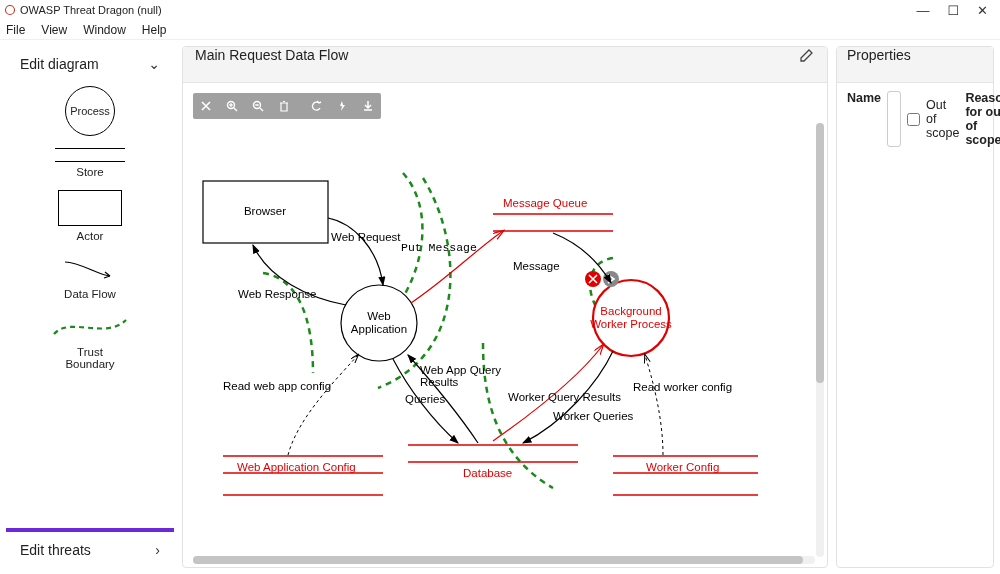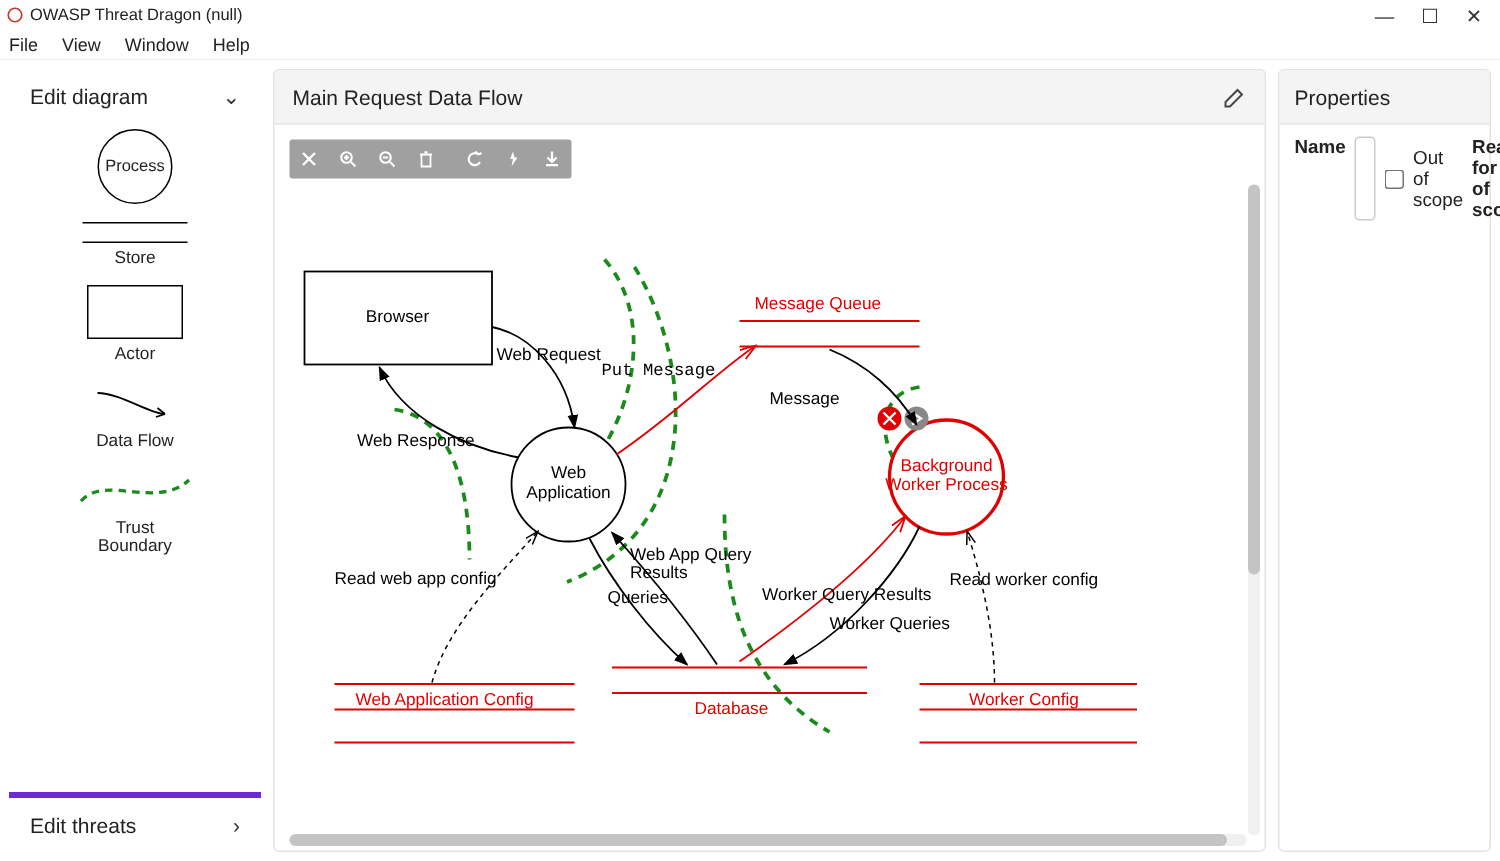--- a/index.html
+++ b/index.html
@@ -23,36 +23,36 @@
 .stencil-item { display:flex; flex-direction:column; align-items:center; gap:4px; font-size:11.5px; padding:4px 0;}
 .stencil-circle { width:50px; height:50px; border-radius:50%; border:1.2px solid #000; display:flex; align-items:center; justify-content:center; font-size:11px;}
 .stencil-rect { width:64px; height:36px; border:1.2px solid #000; }
 .stencil-store-lines { width:70px; border-top:1.2px solid #000; border-bottom:1.2px solid #000; height:14px;}
 .stencil-arrow svg { width:60px; height:30px; }
 .stencil-dash svg { width:80px; height:30px; }
 .edit-threats { display:flex; justify-content:space-between; align-items:center; padding: 10px 14px; font-size: 14px; font-weight:500; border-top:1px solid #eee; cursor:pointer; margin-top:auto;}
 
 
 .canvas-area { flex:1; border:1px solid #e2e2e2; border-radius:4px; display:flex; flex-direction:column; overflow:hidden; }
-.canvas-header { height:36px; background:#f4f4f4; display:flex; align-items:center; justify-content:space-between; padding:0 12px; font-size:14px; font-weight:500; border-bottom:1px solid #e5e5e5;}
+.canvas-header { height:36px; background:#f4f4f4; display:flex; justify-content:space-between; padding:0 12px; font-size:14px; font-weight:500; border-bottom:1px solid #e5e5e5;}
 .edit-icon { width:16px; height:16px; cursor:pointer; }
 .toolbar { display:flex; background:#a0a0a0; border-radius:2px; margin:10px 0 0 10px; width:fit-content; }
 .toolbar button { width:26px; height:26px; background:transparent; border:none; color:#fff; display:flex; align-items:center; justify-content:center; cursor:pointer;}
 .tool-sep { width:6px; }
 .canvas-surface { position:relative; width:620px; height:510px;}
 
 .scrollbar-v { position:absolute; right:1px; top:40px; bottom:10px; width:10px; background:transparent;}
 .scrollbar-h { position:absolute; bottom:1px; left:10px; right:12px; height:10px; background:transparent;}
 .sb-track-v { width:8px; height:100%; background:#f0f0f0; border-radius:4px; position:relative;}
 .sb-thumb-v { width:8px; height:60%; background:#c4c4c4; border-radius:4px; position:absolute; top:0;}
 .sb-track-h { height:8px; width:100%; background:#f0f0f0; border-radius:4px; position:relative;}
 .sb-thumb-h { height:8px; width:98%; background:#c4c4c4; border-radius:4px; position:absolute; left:0;}
 
 
-.properties { width:142px; border:1px solid #e2e2e2; border-radius:4px; display:flex; flex-direction:column; }
+.properties { width:158px; border:1px solid #e2e2e2; border-radius:4px; display:flex; flex-direction:column; }
 .properties .canvas-header { padding:0 10px; }
 .prop-body { padding:8px 10px; display:flex; flex-direction:row; gap:6px; font-size:12.5px;}
 .prop-label { font-weight:700; font-size:12.5px;}
 .prop-input { width:100%; border:1px solid #ccc; border-radius:3px; padding:5px 6px; font-size:12px; }
 .prop-textarea { width:100%; border:1px solid #ddd; border-radius:3px; background:#f5f5f5; padding:6px; font-size:12px; color:#888; height:48px; resize:none;}
 .checkbox-row { display:flex; align-items:center; gap:6px; font-size:12.5px;}
 
 
 .diag-label { position:absolute; font-size:11.5px; color:#000; white-space:nowrap; }
 .diag-label.red { color:#e00000; }

